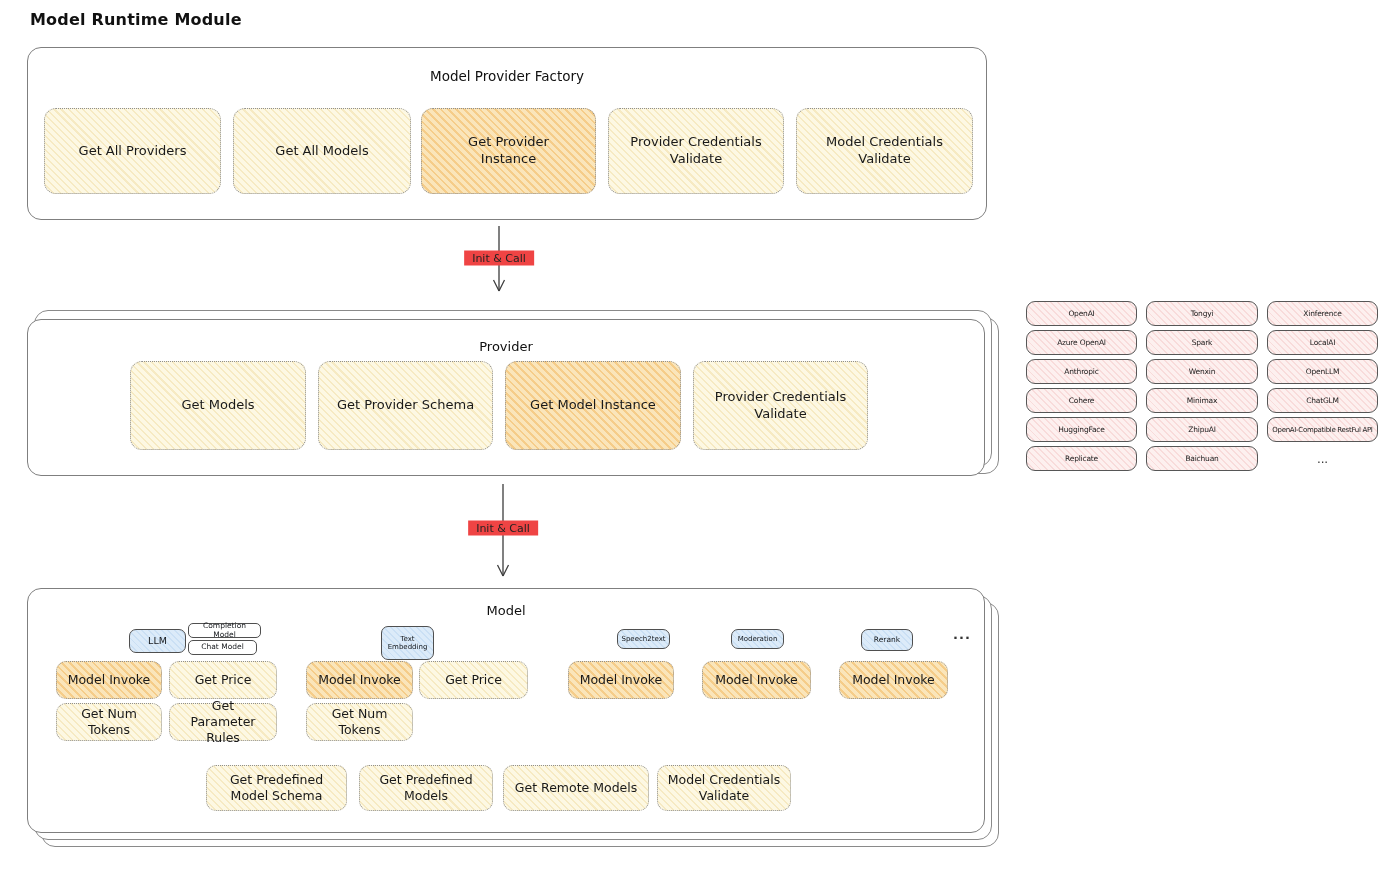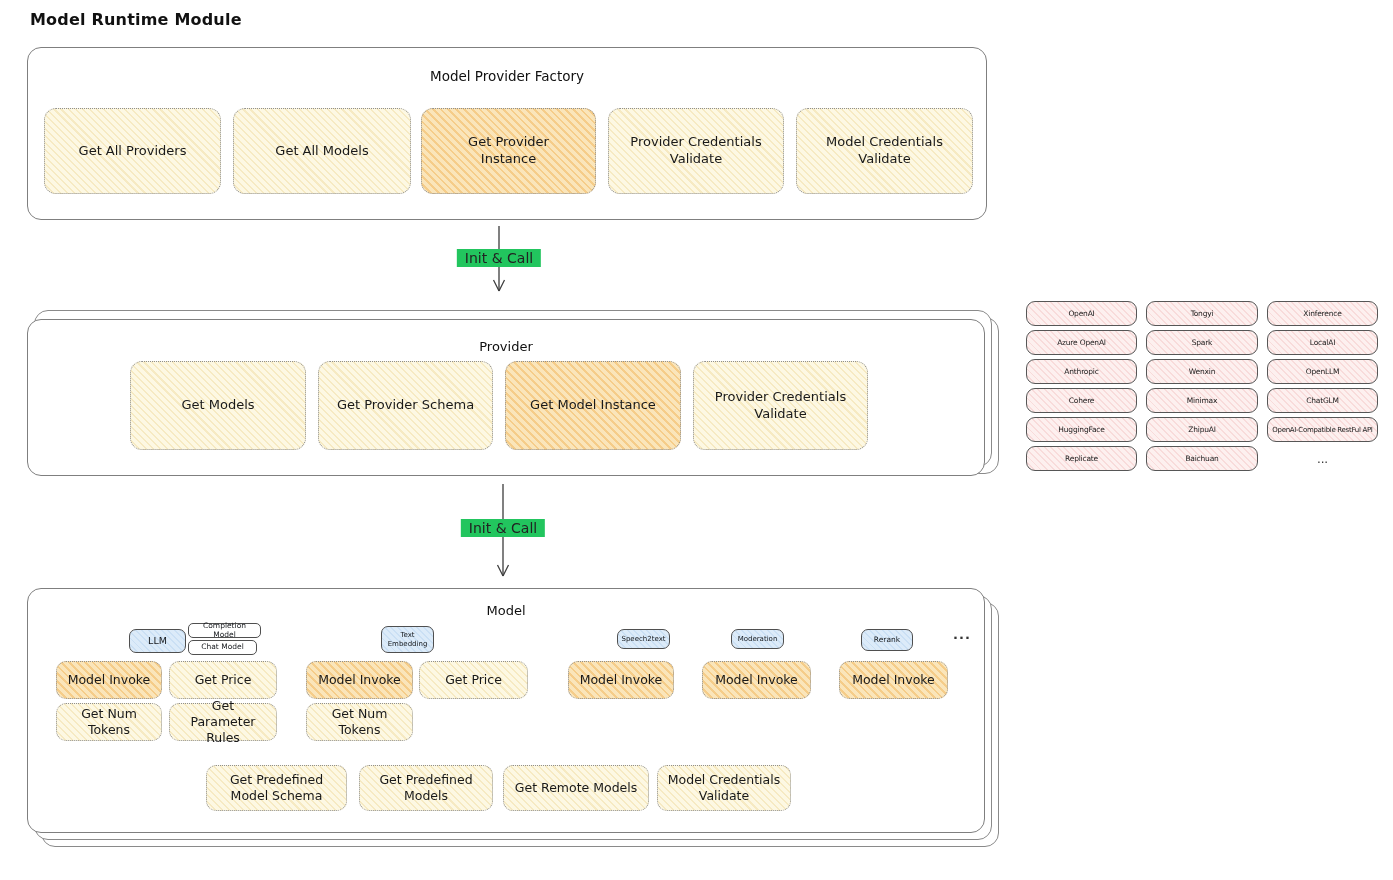--- a/index.html
+++ b/index.html
@@ -28,22 +28,22 @@
         background-color:#fdf0ef;
         background-image:repeating-linear-gradient(45deg,rgba(235,160,160,.26) 0 1.4px,transparent 1.4px 4.6px);text-align:center;}
   .pill.more{border:none;background:none;font-size:12px;color:#333;}
   
   .tag{position:absolute;display:flex;align-items:center;justify-content:center;text-align:center;
        border:1.3px solid #4f4f4f;border-radius:7px;box-sizing:border-box;background:#fff;
        color:#15181c;line-height:1.15;padding:1px 3px;}
   .tag.blue{background-color:#dcebf9;
        background-image:repeating-linear-gradient(45deg,rgba(150,190,230,.25) 0 1.4px,transparent 1.4px 4.6px);}
   .ellipsis{position:absolute;font-size:13px;color:#333;font-weight:bold;letter-spacing:1px;}
-  .arrow-label{position:absolute;transform:translate(-50%,-50%);background:#22c55e;padding:1px 8px;
-       font-size:14px;color:#222;white-space:nowrap;text-align:center;}
+  .arrow-label{position:absolute;transform:translate(-50%,-50%);background:#ef4444;padding:1px 8px;
+       font-size:11px;color:#222;white-space:nowrap;text-align:center;}
   svg.flow{position:absolute;left:0;top:0;pointer-events:none;}
 </style>
 </head>
 <body>
 
 <div class="page">
 
   <div class="page-title">Model Runtime Module</div>
 
   <div class="frame" style="left:27px;top:47px;width:960px;height:173px;">
@@ -87,21 +87,21 @@
   </div>
 
   <div class="stack" style="left:41px;top:602px;width:958px;height:245px;"></div>
   <div class="stack" style="left:34px;top:595px;width:958px;height:245px;"></div>
   <div class="frame" style="left:27px;top:588px;width:958px;height:245px;">
     <div class="frame-title" style="top:14px;font-size:13px;">Model</div>
 
     <div class="tag blue" style="left:101px;top:40px;width:57px;height:24px;font-size:9.5px;">LLM</div>
     <div class="tag" style="left:160px;top:34px;width:73px;height:15px;font-size:7.5px;border-radius:5px;">Completion Model</div>
     <div class="tag" style="left:160px;top:51px;width:69px;height:15px;font-size:7.5px;border-radius:5px;">Chat Model</div>
-    <div class="tag blue" style="left:353px;top:37px;width:53px;height:27px;font-size:7px;">Text Embedding</div>
+    <div class="tag blue" style="left:353px;top:37px;width:53px;height:34px;font-size:7px;">Text Embedding</div>
     <div class="tag blue" style="left:569px;top:40px;width:53px;height:20px;font-size:7px;margin-left:20px;">Speech2text</div>
     <div class="tag blue" style="left:703px;top:40px;width:53px;height:20px;font-size:7px;">Moderation</div>
     <div class="tag blue" style="left:833px;top:40px;width:52px;height:22px;font-size:7.5px;">Rerank</div>
     <div class="ellipsis" style="left:925px;top:38px;">...</div>
 
     <div class="btn sm hl" style="left:28px;top:72px;width:106px;height:38px;">Model Invoke</div>
     <div class="btn sm" style="left:141px;top:72px;width:108px;height:38px;">Get Price</div>
     <div class="btn sm" style="left:28px;top:114px;width:106px;height:38px;">Get Num Tokens</div>
     <div class="btn sm" style="left:141px;top:114px;width:108px;height:38px;">Get Parameter Rules</div>
 

